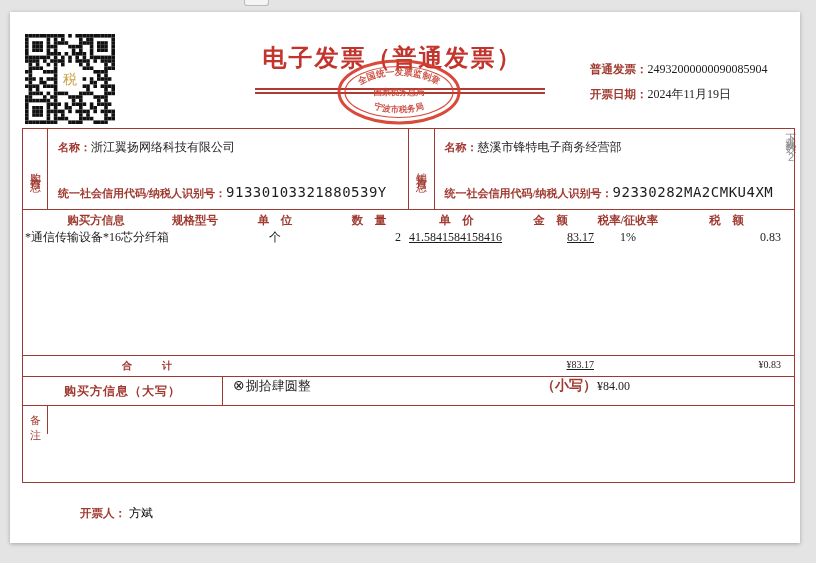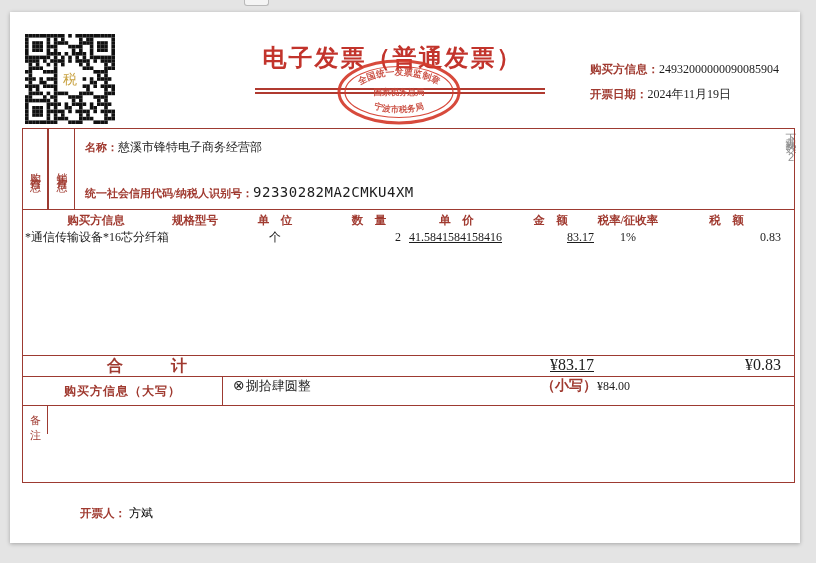--- a/index.html
+++ b/index.html
@@ -59,21 +59,21 @@
 
   .cols { display:grid; grid-template-columns:146px 52px 108px 80px 95px 93px 62px 135px; }
   .hrow { margin-top:3px; color:#a03a30; font-size:11.5px; font-weight:bold; height:17px; }
   .hrow > div { text-align:center; }
   .irow { font-size:12px; line-height:15px; }
   .c-name { text-align:left; padding-left:2px; word-break:break-all; }
   .c-center { text-align:center; }
   .c-right { text-align:right; }
   .pr3 { padding-right:3px;text-decoration:underline; } .pr8 { padding-right:8px; } .pr13 { padding-right:13px; }
 
-  .r-total .cols { width:100%; font-size:16px; }
+  .r-total .cols { width:100%; font-size:10px; }
   .t-label { grid-column:1 / 3; text-align:center; padding-left:50px; color:#a03a30; font-weight:bold; }
   .t-amt { grid-column:6; } .t-tax { grid-column:8; }
 
   .g-left { width:200px; border-right:1px solid #9d3a31; display:flex; align-items:center; justify-content:center;
     color:#a03a30; font-size:12px; font-weight:bold; letter-spacing:1px; }
   .g-right { flex:1; position:relative; display:flex; }
   .g-words { padding-left:10px; font-size:13px; }
   .g-sym { font-family:"DejaVu Sans", sans-serif; font-size:14px; margin-right:1px; }
   .g-small { position:absolute; left:318px; font-size:12px; white-space:nowrap; }
   .g-small .lbl { color:#a03a30; font-size:14px; font-weight:bold; }
@@ -434,31 +434,35 @@
         <path id="arcBot" d="M 24,42 A 44,21 0 0 0 104,42"></path>
       </defs>
       <ellipse cx="64" cy="34" rx="60" ry="31" fill="none" stroke="#d43b2c" stroke-width="3"></ellipse>
       <ellipse cx="64" cy="34" rx="54" ry="25.5" fill="none" stroke="#d43b2c" stroke-width="1.2"></ellipse>
       <text font-size="9" fill="#c8473a" font-weight="bold"><textPath href="#arcTop" startOffset="50%" text-anchor="middle">全国统一发票监制章</textPath></text>
       <text x="64" y="37" text-anchor="middle" font-size="8.5" fill="#c8473a" font-weight="bold">国家税务总局</text>
       <text font-size="8.5" fill="#c8473a" font-weight="bold"><textPath href="#arcBot" startOffset="50%" text-anchor="middle">宁波市税务局</textPath></text>
     </svg>
 
     <div class="meta">
-      <div><span class="lbl">购买方信息：</span><span class="val">24932000000090085904</span></div>
+      <div><span class="lbl">普通发票：</span><span class="val">24932000000090085904</span></div>
       <div><span class="lbl">开票日期：</span><span class="val">2024年11月19日</span></div>
     </div>
 
     <div class="dl">下载次数：2</div>
 
     <div class="inv">
 
       <div class="row r-party">
         <div class="vcell">
           <div class="vtext">购买方信息</div>
+        </div>
+        <div class="party-cell">
+          <div class="fld"><span class="lbl">名称：</span><span>浙江翼扬网络科技有限公司</span></div>
+          <div class="fld"><span class="lbl">统一社会信用代码/纳税人识别号：</span><span class="big">91330103321880539Y</span></div>
         </div>
         <div class="party-sep">
           <div class="vtext">销售方信息</div>
         </div>
         <div class="party-cell">
           <div class="fld"><span class="lbl">名称：</span><span>慈溪市锋特电子商务经营部</span></div>
           <div class="fld"><span class="lbl">统一社会信用代码/纳税人识别号：</span><span class="big">92330282MA2CMKU4XM</span></div>
         </div>
       </div>
 

